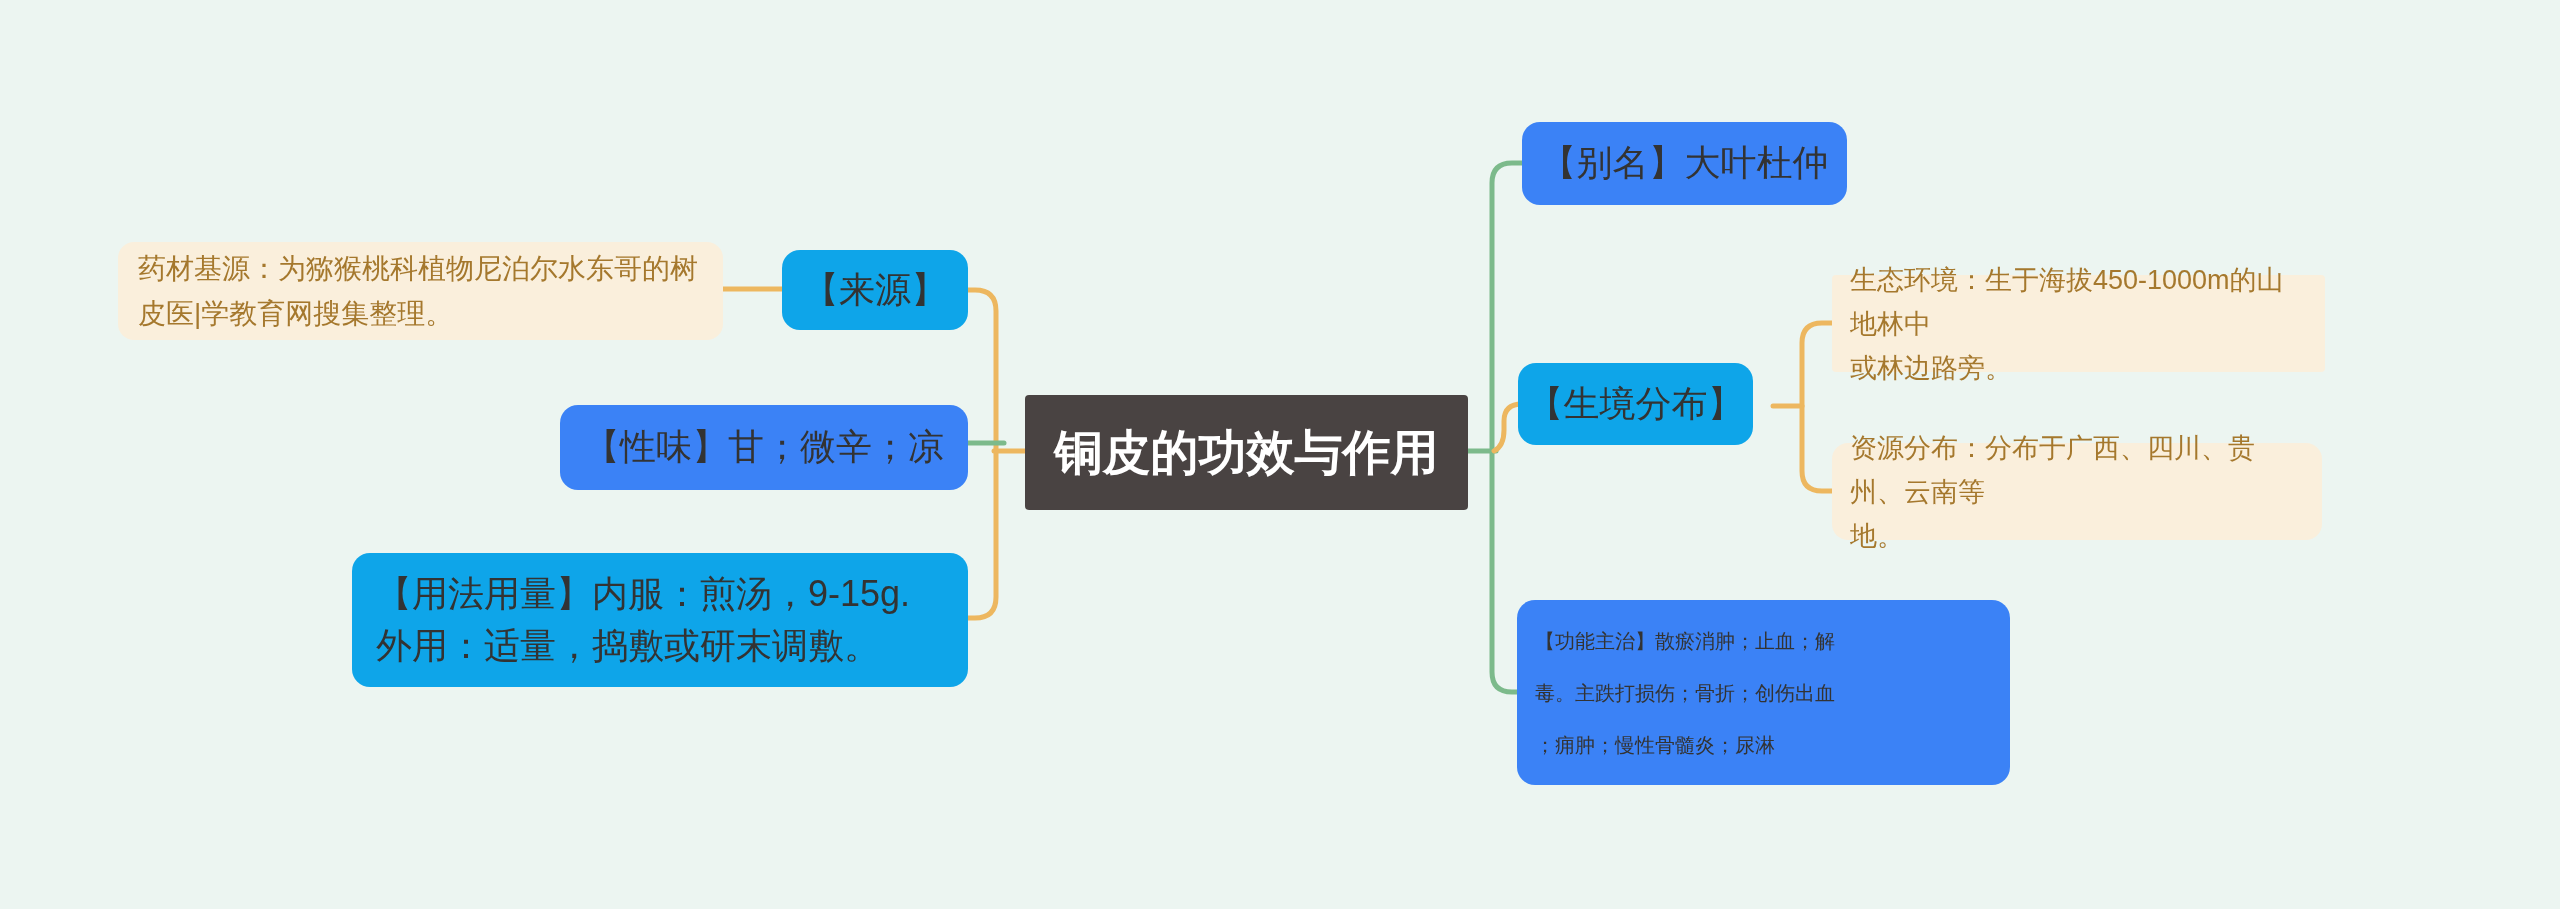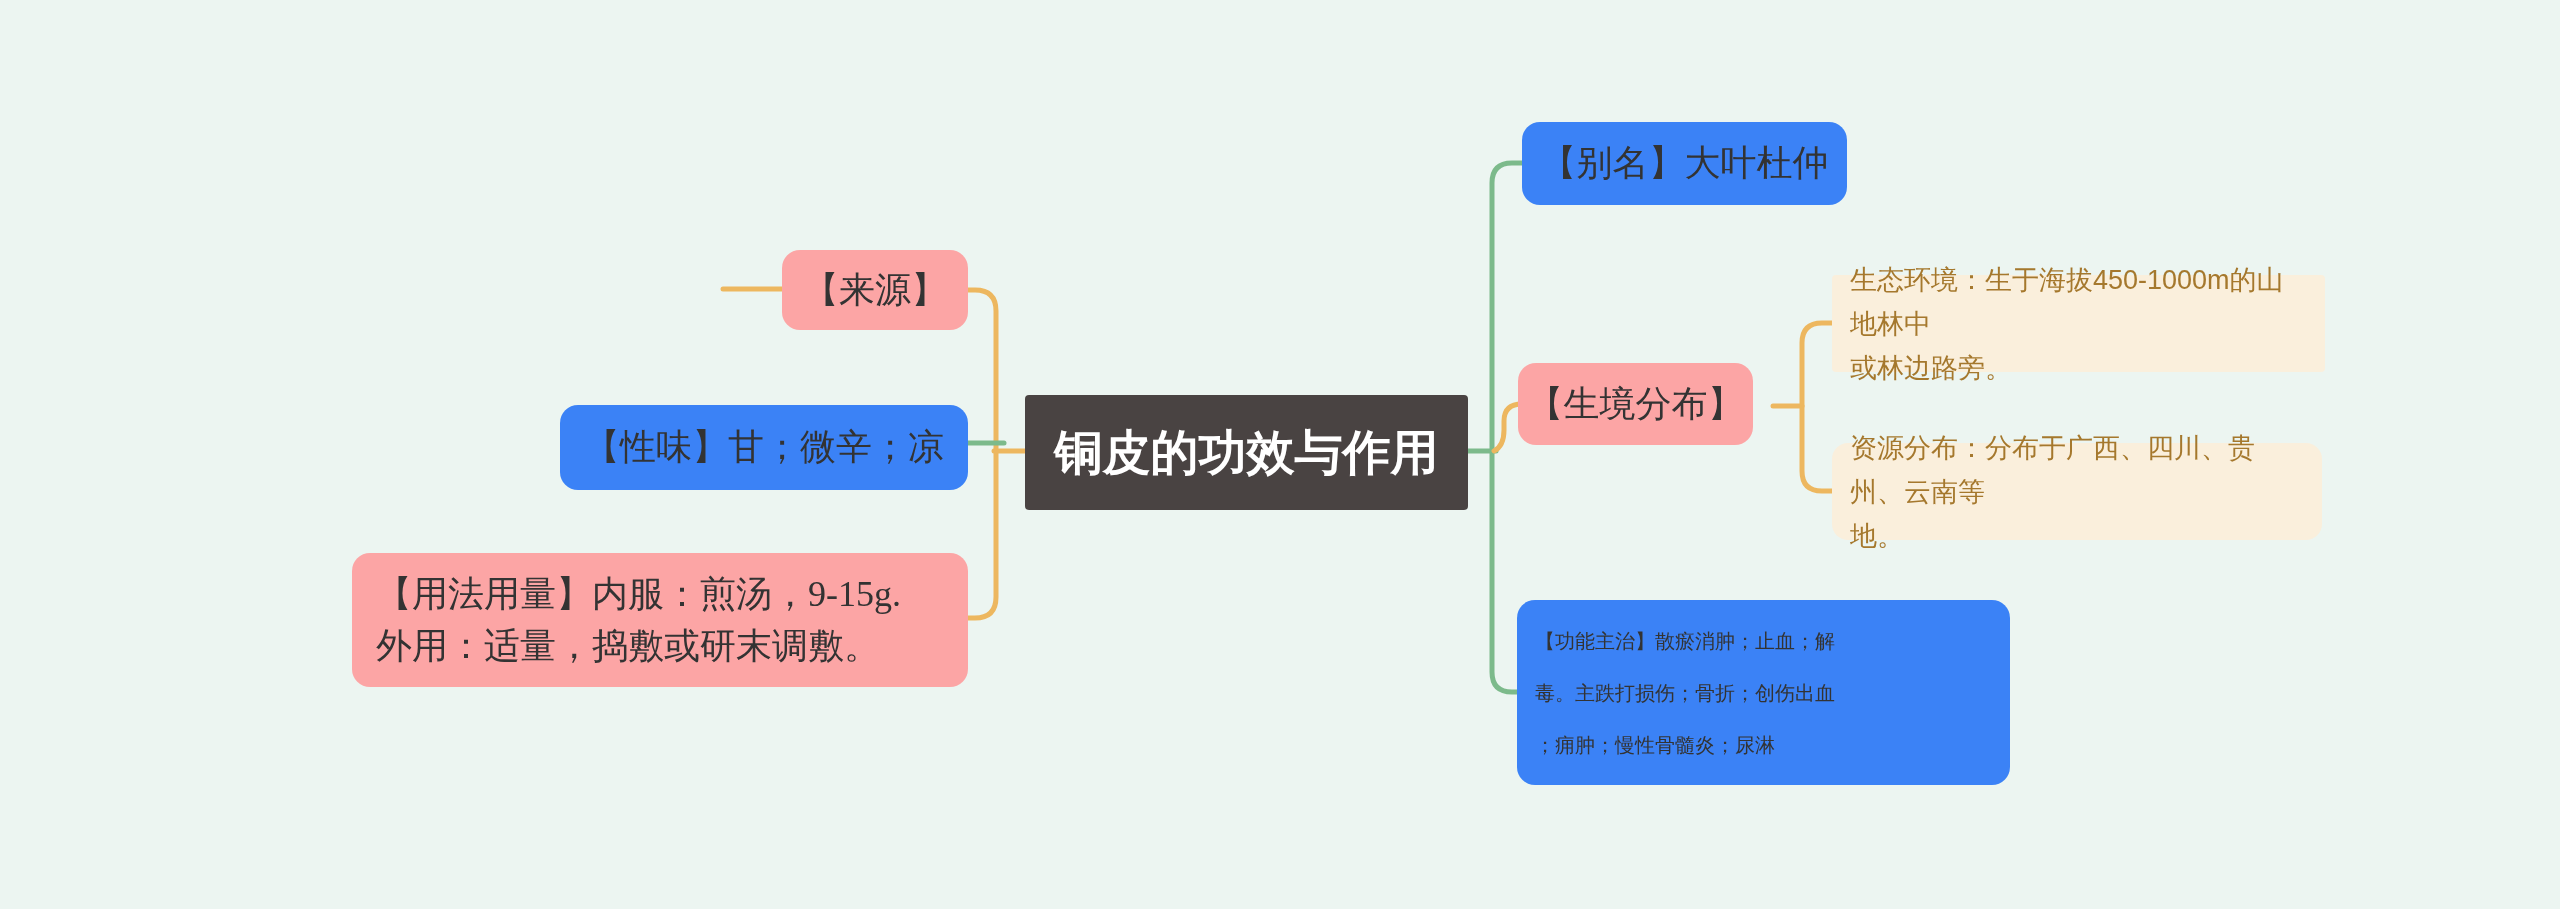--- a/index.html
+++ b/index.html
@@ -40,21 +40,21 @@
     align-items: center;
     border-radius: 18px;
     color: #333333;
     white-space: pre-line;
   }
   .node.center-text {
     justify-content: center;
     text-align: center;
     white-space: nowrap;
   }
-  .fill-orange { background: #fca5a5; }
+  .fill-orange { background: #0ea5e9; }
   .fill-green  { background: #3b82f6; }
   .fill-cream  { background: #FAEFDC; color: #A5782D; }
 
   .n-central {
     left: 1025px; top: 395px; width: 443px; height: 115px;
     background: #494342;
     color: #FFFFFF;
     font-size: 48px;
     font-weight: bold;
     border-radius: 4px;
@@ -70,21 +70,20 @@
     font-size: 36px;
   }
   .n-taste {
     left: 560px; top: 405px; width: 408px; height: 85px;
     font-size: 36px;
   }
   .n-dosage {
     left: 352px; top: 553px; width: 616px; height: 134px;
     font-size: 36px; line-height: 52px;
     padding: 0 24px;
-    font-family: Liberation Serif, serif;
   }
   .n-alias {
     left: 1522px; top: 122px; width: 325px; height: 83px;
     font-size: 36px;
   }
   .n-habitat {
     left: 1518px; top: 363px; width: 235px; height: 82px;
     font-size: 36px;
   }
   .n-eco {
@@ -124,20 +123,22 @@
 
     <path class="c-green" d="M 1522 163 L 1512 163 Q 1492 163 1492 183 L 1492 672 Q 1492 692 1512 692 L 1518 692"></path>
 
     <path class="c-orange" d="M 1494 451 Q 1504 446 1504 430 L 1504 421 Q 1504 404 1522 404"></path>
 
     <path class="c-orange" d="M 1773 406 L 1802 406"></path>
 
     <path class="c-orange" d="M 1832 323 L 1822 323 Q 1802 323 1802 343 L 1802 471 Q 1802 491 1822 491 L 1832 491"></path>
   </svg>
 
+  <div class="node fill-cream n-source-note">药材基源：为猕猴桃科植物尼泊尔水东哥的树
+皮医|学教育网搜集整理。</div>
 
   <div class="node fill-orange center-text n-source">【来源】</div>
 
   <div class="node fill-green center-text n-taste">【性味】甘；微辛；凉</div>
 
   <div class="node fill-orange n-dosage">【用法用量】内服：煎汤，9-15g.
 外用：适量，捣敷或研末调敷。</div>
 
   <div class="node center-text n-central">铜皮的功效与作用</div>
 

